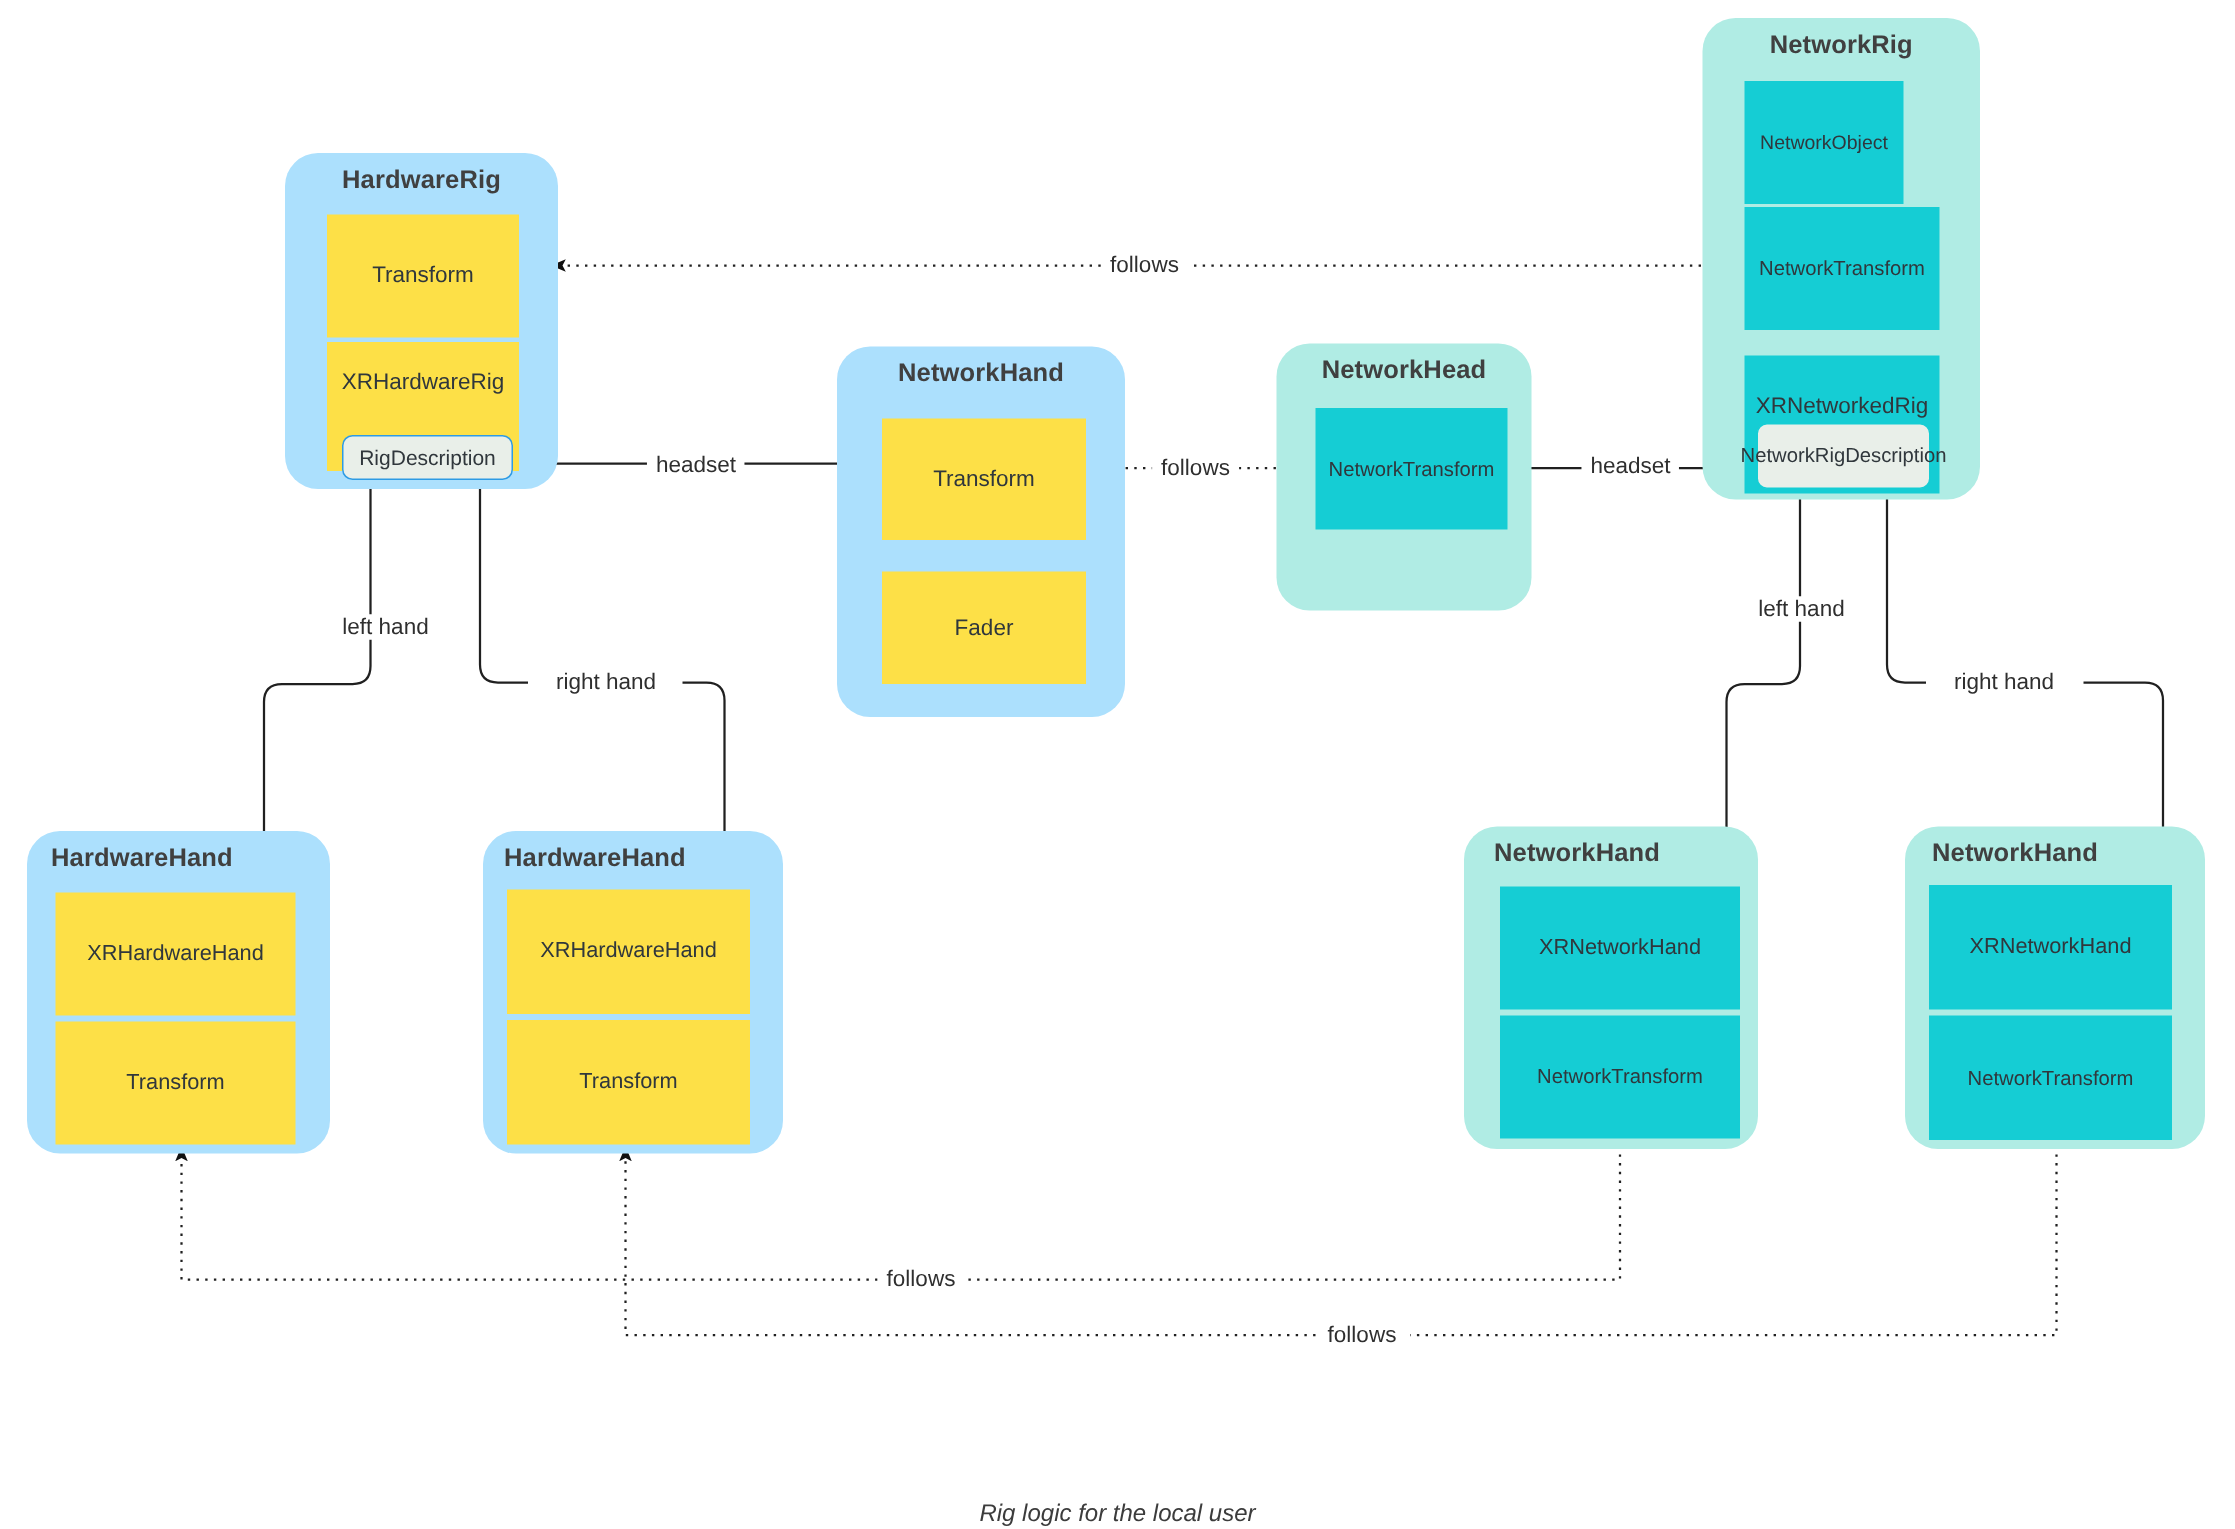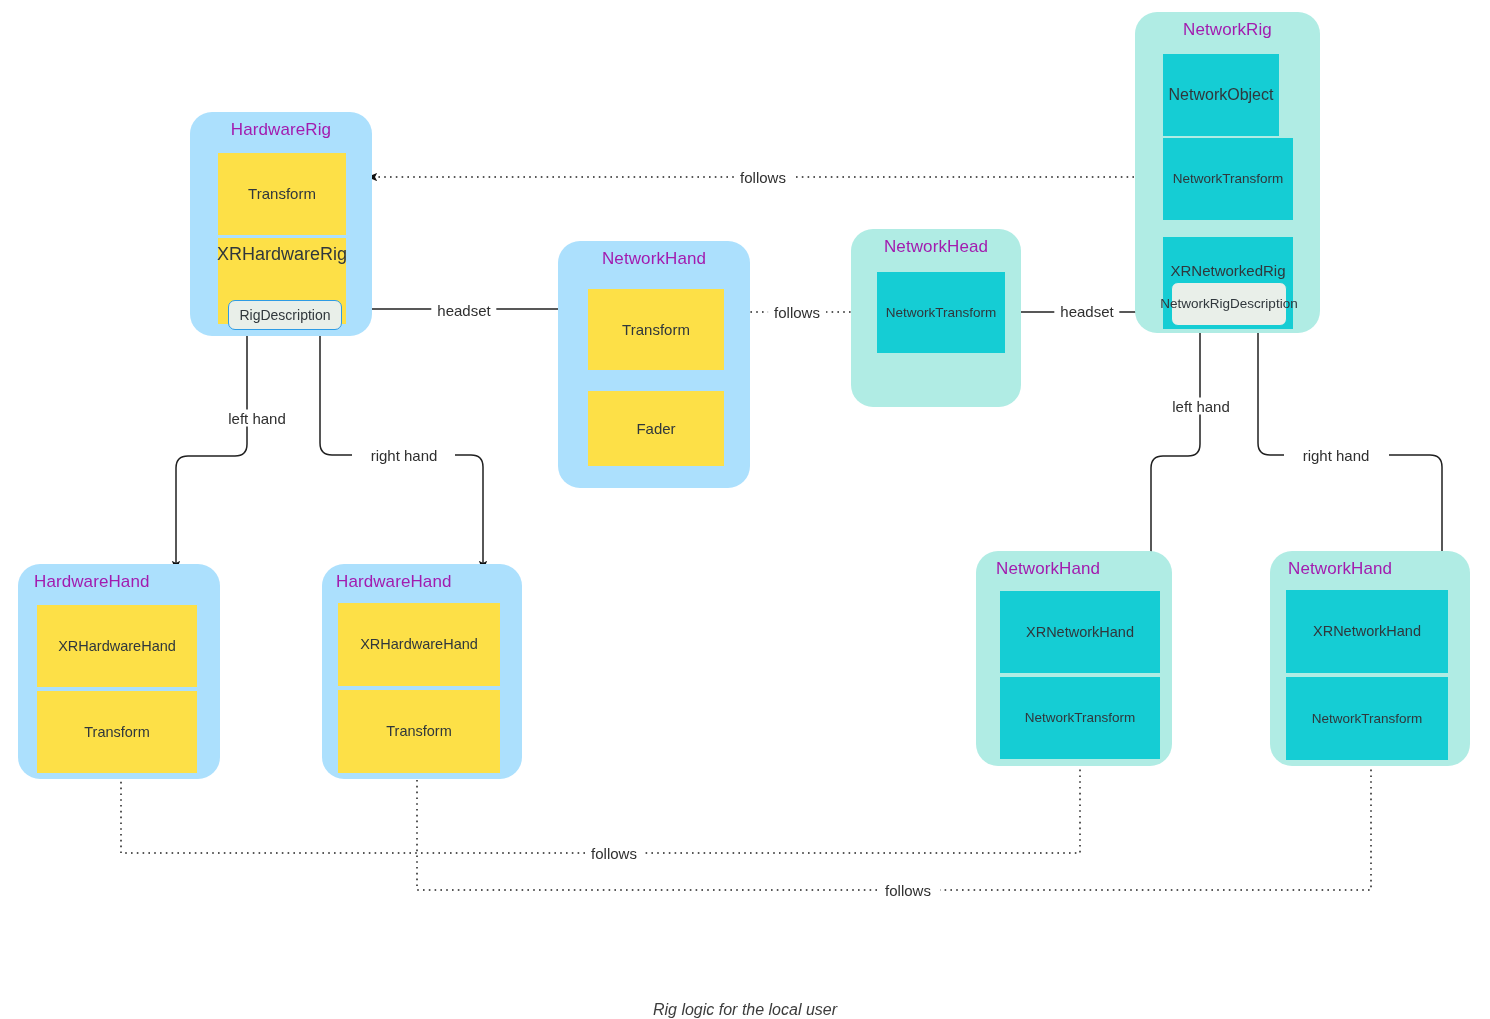--- a/index.html
+++ b/index.html
@@ -1,25 +1,25 @@
 <!DOCTYPE html>
 <html><head>
 <meta charset="utf-8">
 <style>
   html,body{margin:0;padding:0;background:#ffffff;}
   body{width:1490px;height:1019px;font-family:"Liberation Sans",sans-serif;}
   #stage{position:relative;width:1490px;height:1019px;overflow:hidden;background:#fff;}
   #edges{position:absolute;left:0;top:0;width:1490px;height:1019px;pointer-events:none;}
 
   .group{position:absolute;border-radius:22px;box-sizing:border-box;}
-  .group.blue{background:#ace0fd;margin-top:10px;}
+  .group.blue{background:#ace0fd;}
   .group.teal{background:#b0ece4;}
 
   .group-title{position:absolute;left:0;right:0;top:8px;text-align:center;
-      font-size:17px;color:#a21caf;letter-spacing:.1px;white-space:nowrap;}
+      font-size:17px;color:#404040;letter-spacing:.1px;white-space:nowrap;font-weight:bold;}
 
   .comp{position:absolute;box-sizing:border-box;display:flex;align-items:center;
         justify-content:center;color:#30373c;text-align:center;line-height:1.15;}
   .comp.blue{background:#fde047;}
   .comp.teal{background:#15cdd4;}
 
   .badge{position:absolute;box-sizing:border-box;display:flex;align-items:center;
          justify-content:center;text-align:center;border-radius:7px;
          background:#e9efe9;color:#30373c;line-height:1.18;}
   .badge.blue{border:1.6px solid #2e9be4;}
@@ -63,38 +63,38 @@
 
       <path d="M1080,758 L1080,853 L645,853 M585,853 L121,853 L121,765" stroke-dasharray="1.6 4.2" marker-end="url(#ah)"></path>
 
       <path d="M1371,758 L1371,890 L940,890 M877,890 L417,890 L417,765" stroke-dasharray="1.6 4.2" marker-end="url(#ah)"></path>
     </g>
   </svg>
 
   <div class="group blue" style="left:190px;top:102px;width:182px;height:224px;">
     <div class="group-title">HardwareRig</div>
     <div class="comp blue" style="left:28px;top:41px;width:128px;height:82px;font-size:15px;">Transform</div>
-    <div class="comp blue" style="left:28px;top:126px;width:128px;height:86px;font-size:18px;align-items:flex-start;padding-top:6px;">XRHardwareRig</div>
+    <div class="comp blue" style="left:28px;top:126px;width:128px;height:86px;font-size:15px;align-items:flex-start;padding-top:18px;">XRHardwareRig</div>
     <div class="badge blue" style="left:38px;top:188px;width:114px;height:30px;font-size:14px;">RigDescription</div>
   </div>
 
   <div class="group blue" style="left:558px;top:231px;width:192px;height:247px;">
     <div class="group-title">NetworkHand</div>
     <div class="comp blue" style="left:30px;top:48px;width:136px;height:81px;font-size:15px;">Transform</div>
     <div class="comp blue" style="left:30px;top:150px;width:136px;height:75px;font-size:15px;">Fader</div>
   </div>
 
   <div class="group teal" style="left:851px;top:229px;width:170px;height:178px;">
     <div class="group-title">NetworkHead</div>
     <div class="comp teal" style="left:26px;top:43px;width:128px;height:81px;font-size:13.5px;">NetworkTransform</div>
   </div>
 
   <div class="group teal" style="left:1135px;top:12px;width:185px;height:321px;">
     <div class="group-title">NetworkRig</div>
-    <div class="comp teal" style="left:28px;top:42px;width:116px;height:82px;font-size:16px;">NetworkObject</div>
+    <div class="comp teal" style="left:28px;top:42px;width:106px;height:82px;font-size:13px;">NetworkObject</div>
     <div class="comp teal" style="left:28px;top:126px;width:130px;height:82px;font-size:13.5px;">NetworkTransform</div>
     <div class="comp teal" style="left:28px;top:210px;width:130px;height:92px;font-size:15px;align-items:flex-start;padding-top:25px;margin-top:15px;">XRNetworkedRig</div>
     <div class="badge teal" style="left:36px;top:270px;width:116px;height:44px;font-size:13.5px;flex-direction:row;">
       <span>Network</span>
       <span>RigDescription</span>
     </div>
   </div>
 
   <div class="group blue" style="left:18px;top:554px;width:202px;height:215px;">
     <div class="group-title" style="text-align:left;left:16px;right:auto;">HardwareHand</div>

